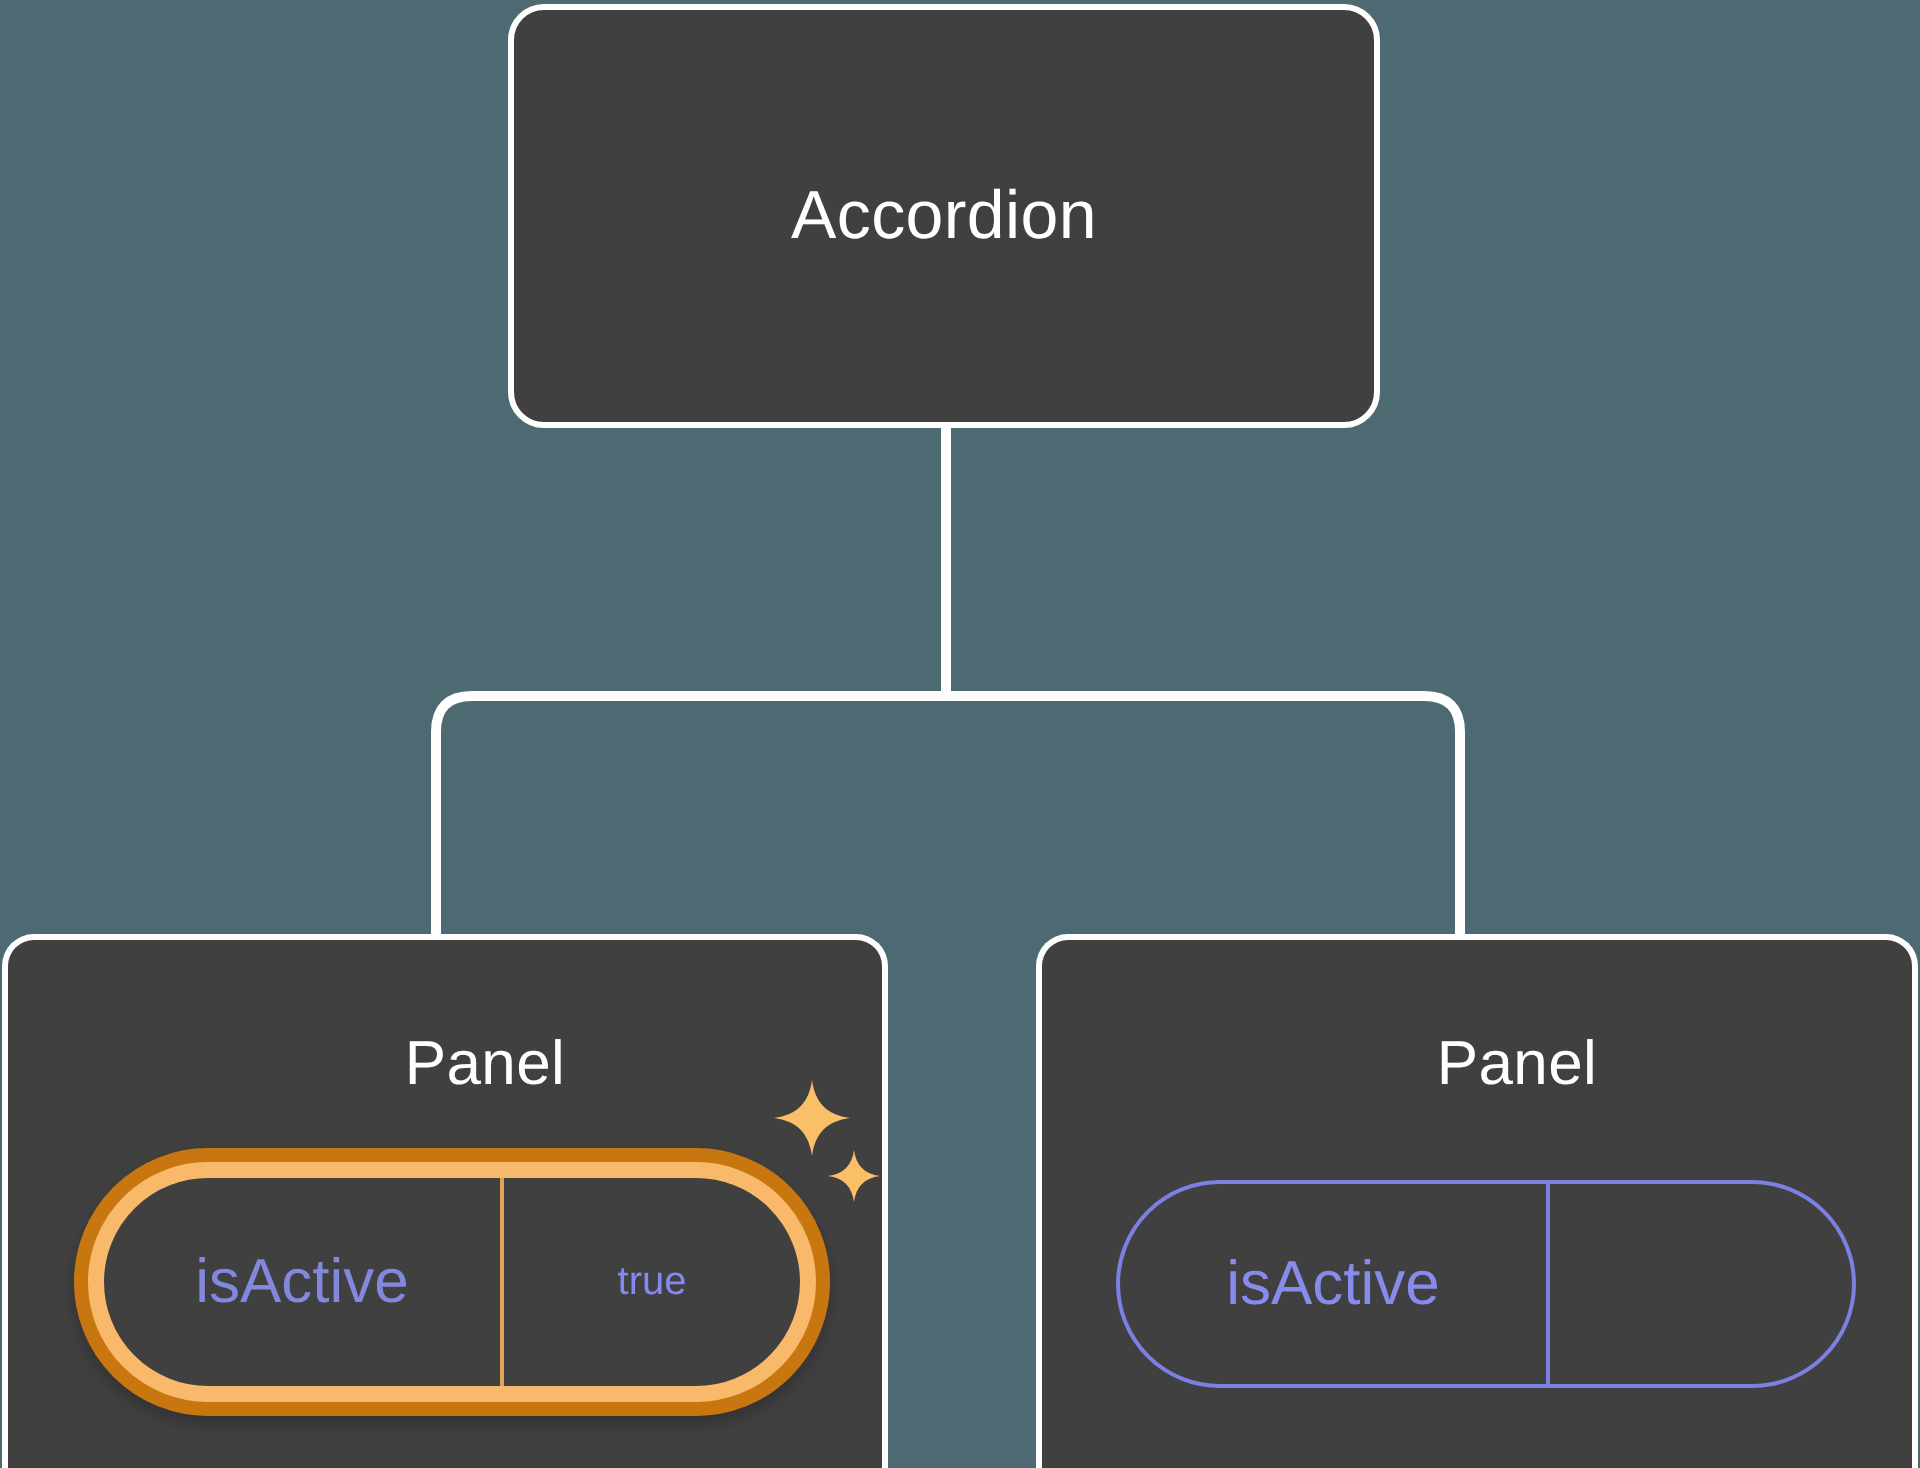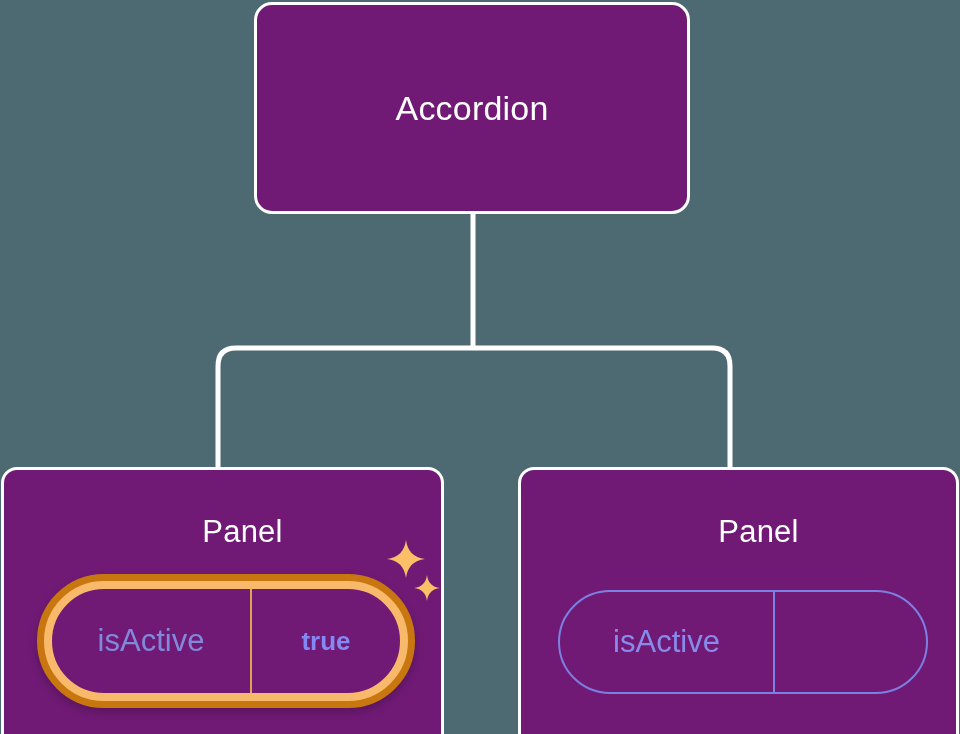--- a/index.html
+++ b/index.html
@@ -29,21 +29,21 @@
     left: 0;
     top: 0;
     width: 960px;
     height: 734px;
     pointer-events: none;
   }
 
   
   .node-box {
     position: absolute;
-    background: #701a75;
+    background: #404040;
     border: 3px solid #ffffff;
     border-radius: 16px;
     box-sizing: border-box;
   }
 
   .node-title {
     color: #ffffff;
     text-align: center;
     font-weight: 400;
     letter-spacing: 0.2px;
@@ -155,22 +155,22 @@
   }
   #pill-left-inner .prop-key {
     width: 200px;
     border-right: 2px solid #e0a353;
     color: #8288db;
     font-size: 31px;
   }
   #pill-left-inner .prop-val {
     flex: 1;
     color: #8389f2;
-    font-size: 26px;
-    font-weight: bold;
+    font-size: 20px;
+    font-weight: normal;
   }
 
   
   .sparkle {
     position: absolute;
   }
   #sparkle-big {
     left: 387px;
     top: 539px;
     width: 38px;

